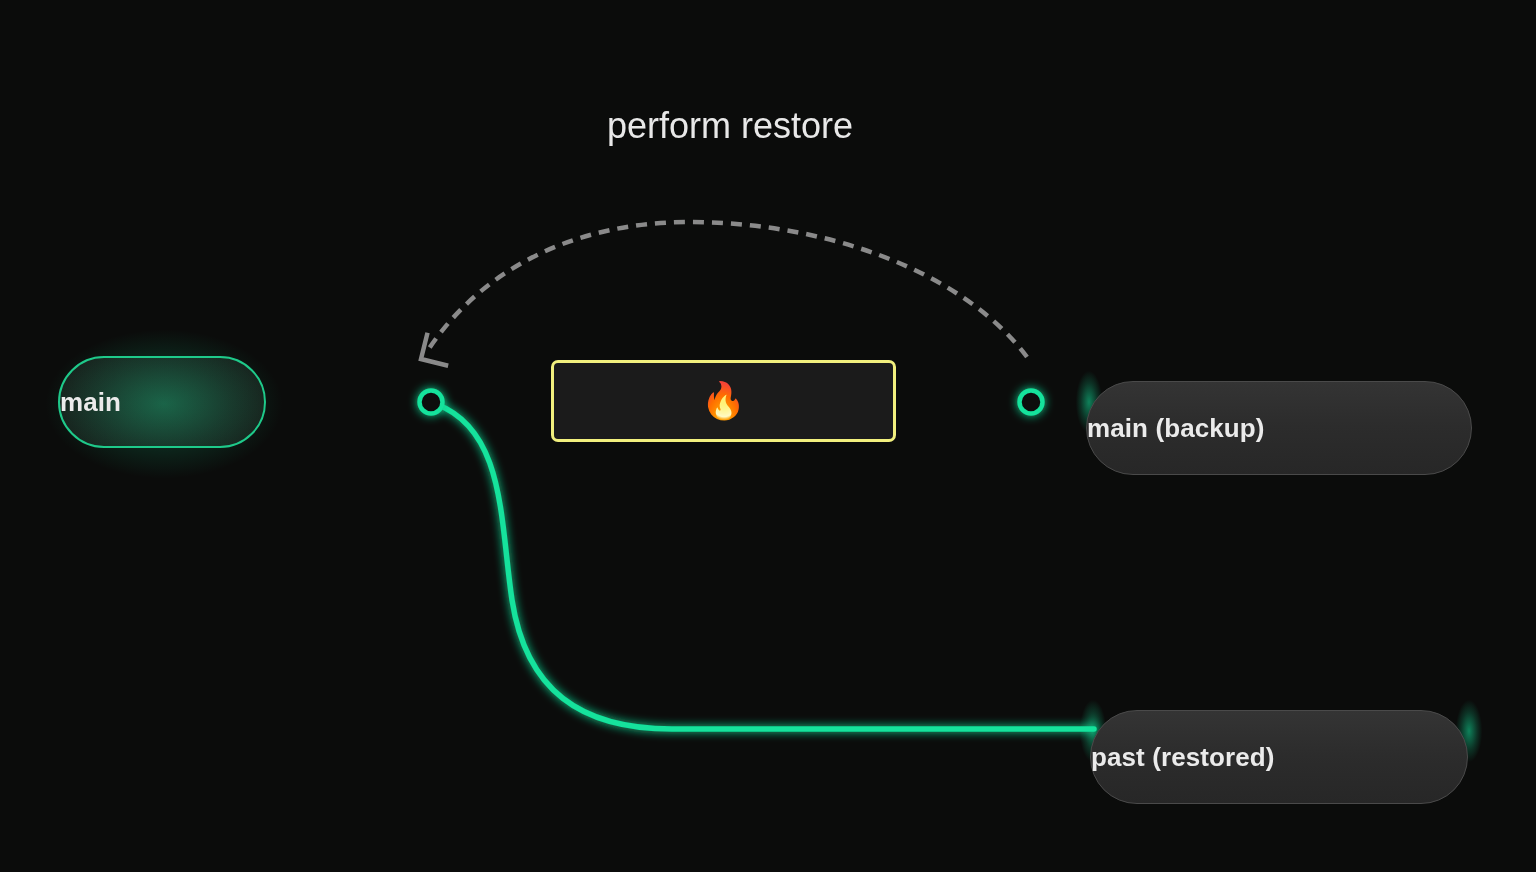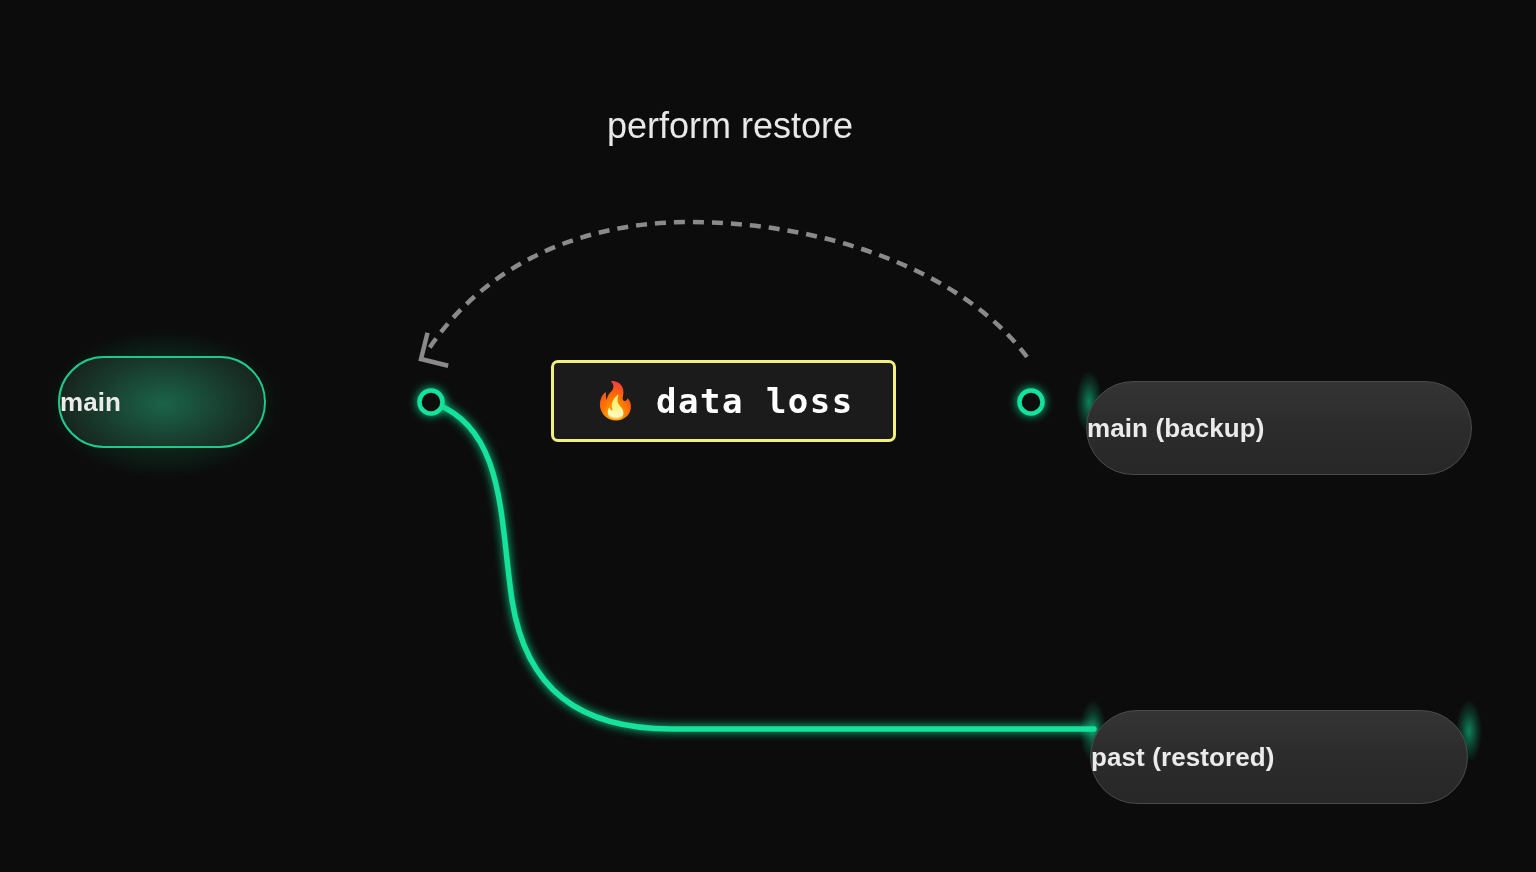--- a/index.html
+++ b/index.html
@@ -166,21 +166,20 @@
     <div>perform restore</div>
   </div>
 
   <div class="node node-main">
     <span class="glow-halo"></span>
     <span>main</span>
   </div>
 
   <div class="event-box">
     <span class="event-emoji">🔥</span>
-    <span class="event-label">data loss</span>
   </div>
 
   <div class="edge-glow left" style="left:1072px; top:362px;"></div>
   <div class="node node-gray node-backup">
     <span>main (backup)</span>
   </div>
 
   <div class="edge-glow left" style="left:1076px; top:691px;"></div>
   <div class="edge-glow right" style="left:1452px; top:691px;"></div>
   <div class="node node-gray node-restored">

